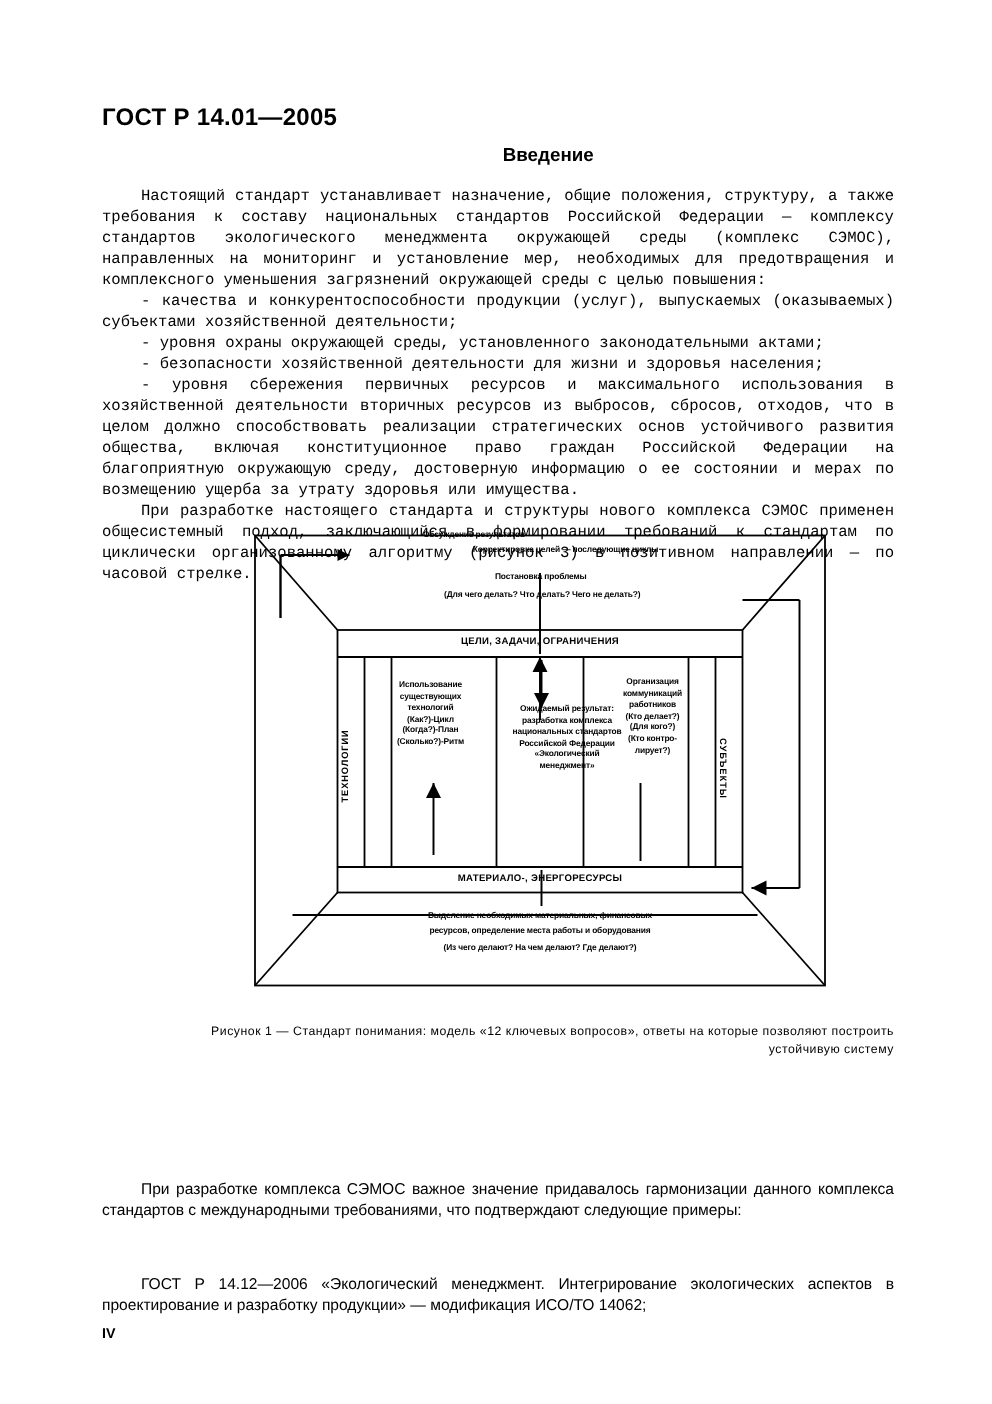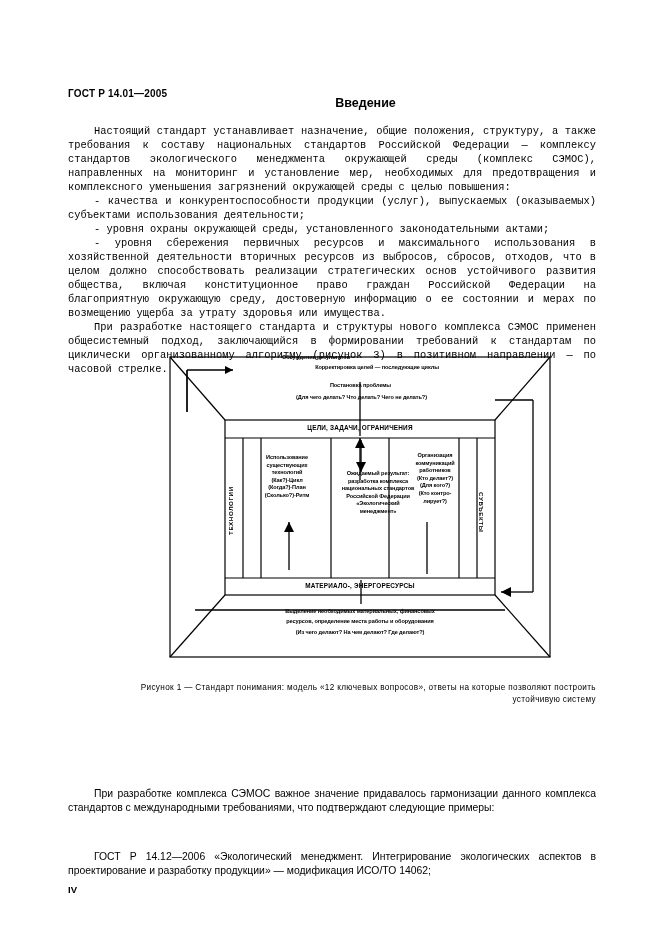--- a/index.html
+++ b/index.html
@@ -17,22 +17,22 @@
   }
   .page {
     position: absolute;
     left: 0; top: 0;
     width: 661px;
     height: 936px;
   }
   .header {
     position: absolute;
     left: 68px;
-    top: 88px;
-    font-size: 10px;
+    top: 70px;
+    font-size: 16px;
     font-weight: bold;
     letter-spacing: 0.2px;
     text-align: center;
   }
   .doc-title {
     position: absolute;
     left: 0;
     top: 96px;
     width: 661px;
     text-align: center;
@@ -138,22 +138,23 @@
 <body>
 
 <div class="page">
 
   <div class="header">ГОСТ Р 14.01—2005</div>
 
   <div class="doc-title">Введение</div>
 
   <div class="body-text">
     <p class="ind">Настоящий стандарт устанавливает назначение, общие положения, структуру, а также требования к составу национальных стандартов Российской Федерации — комплексу стандартов экологического менеджмента окружающей среды (комплекс СЭМОС), направленных на мониторинг и установление мер, необходимых для предотвращения и комплексного уменьшения загрязнений окружающей среды с целью повышения:</p>
-    <p class="dash">- качества и конкурентоспособности продукции (услуг), выпускаемых (оказываемых) субъектами использования деятельности;</p>
+    <p class="dash">- качества и конкурентоспособности продукции (услуг), выпускаемых (оказываемых) субъектами хозяйственной деятельности;</p>
     <p class="dash">- уровня охраны окружающей среды, установленного законодательными актами;</p>
+    <p class="dash">- безопасности хозяйственной деятельности для жизни и здоровья населения;</p>
     <p class="dash">- уровня сбережения первичных ресурсов и максимального использования в хозяйственной деятельности вторичных ресурсов из выбросов, сбросов, отходов, что в целом должно способствовать реализации стратегических основ устойчивого развития общества, включая конституционное право граждан Российской Федерации на благоприятную окружающую среду, достоверную информацию о ее состоянии и мерах по возмещению ущерба за утрату здоровья или имущества.</p>
     <p class="ind">При разработке настоящего стандарта и структуры нового комплекса СЭМОС применен общесистемный подход, заключающийся в формировании требований к стандартам по циклически организованному алгоритму (рисунок 3) в позитивном направлении — по часовой стрелке.</p>
   </div>
 
   <div class="figure">
 
     <svg class="fig-svg" width="390" height="325" viewBox="0 0 390 325">
       <g fill="none" stroke="#000000" stroke-width="1.2">
 
         <rect x="5" y="5" width="380" height="300"></rect>

